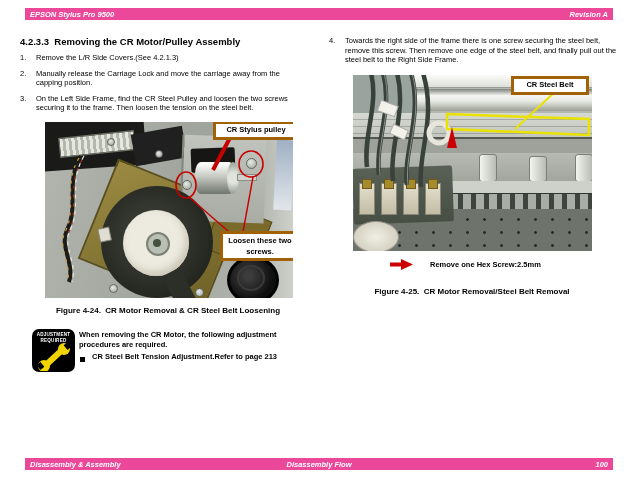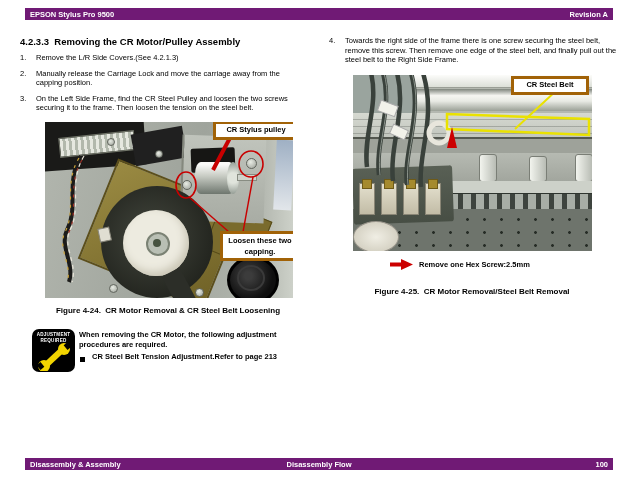--- a/index.html
+++ b/index.html
@@ -1,20 +1,20 @@
 <!DOCTYPE html>
 <html><head>
 <meta charset="utf-8">
 <style>
   html,body{margin:0;padding:0;background:#fff;}
   #page{position:relative;width:640px;height:480px;background:#ffffff;overflow:hidden;
         font-family:"Liberation Sans",sans-serif;color:#000;}
   
-  .bar{position:absolute;left:25px;width:588px;height:12px;background:#701a75;color:#fff;
-       font-size:7.5px;font-weight:bold;display:flex;align-items:center;}
+  .bar{position:absolute;left:25px;width:588px;height:12px;background:#ec4899;color:#fff;
+       font-size:7.5px;font-weight:bold;font-style:italic;display:flex;align-items:center;}
   #header-bar{top:8px;}
   #footer-bar{top:458px;}
   .bar .bar-left{padding-left:5px;}
   .bar .bar-right{margin-left:auto;padding-right:5px;}
   .bar .bar-center{position:absolute;left:0;right:0;text-align:center;}
   
   #section-title{position:absolute;left:20px;top:36px;font-size:9.5px;font-weight:bold;white-space:pre;}
   .steps{position:absolute;}
   #steps-left{left:20px;top:53px;width:288px;}
   #steps-right{left:329px;top:36px;width:292px;}
@@ -32,21 +32,21 @@
   .callout{position:absolute;background:#fff;border:3px solid #a16207;color:#000;
            font-size:7.5px;font-weight:bold;text-align:center;line-height:11px;z-index:30;}
   #callout-pulley{left:168px;top:-1px;width:80px;height:13px;}
   #callout-screws{left:175px;top:109px;width:74px;line-height:11px;padding:1px 0;}
   #callout-belt{left:158px;top:1px;width:72px;height:13px;}
   
   .caption{position:absolute;font-size:8px;font-weight:bold;text-align:center;white-space:pre;}
   #caption-fig24{left:33px;top:306px;width:270px;}
   #caption-fig25{left:348px;top:287px;width:248px;text-align:center;}
   
-  #hex-note{position:absolute;left:390px;top:259px;display:flex;align-items:center;gap:6px;}
+  #hex-note{position:absolute;left:390px;top:259px;display:flex;align-items:center;gap:17px;}
   #hex-note span{font-size:7.5px;font-weight:bold;}
   
   #adj-badge{position:absolute;left:32px;top:329px;width:43px;height:43px;background:#000;
              border-radius:7px;text-align:center;}
   #adj-badge .badge-line{color:#fff;font-size:4.6px;font-weight:bold;line-height:5.6px;letter-spacing:.2px;}
   #adj-badge .badge-line:first-child{margin-top:3px;}
   #adj-text{position:absolute;left:79px;top:330px;width:226px;font-size:7.5px;font-weight:bold;line-height:9.5px;}
   #adj-bullet{position:absolute;left:80px;top:352px;display:flex;align-items:flex-end;gap:7px;}
   #adj-bullet .sq{width:5px;height:5px;background:#000;margin-top:2px;flex:0 0 5px;}
   #adj-bullet span{font-size:7.5px;font-weight:bold;line-height:9.5px;}
@@ -177,21 +177,21 @@
       <rect x="54" y="106" width="11" height="13" fill="#e0ded2" stroke="#8a887c" transform="rotate(-12 60 112)"></rect>
     </svg>
     <svg class="svg-overlay" viewBox="0 0 248 176" style="z-index:20;">
       <line x1="187" y1="12" x2="168" y2="48" stroke="#c80000" stroke-width="4"></line>
       <ellipse cx="141" cy="63" rx="10" ry="13" fill="none" stroke="#c80000" stroke-width="1.6"></ellipse>
       <ellipse cx="206" cy="42" rx="12" ry="13" fill="none" stroke="#c80000" stroke-width="1.6"></ellipse>
       <line x1="144" y1="75" x2="184" y2="110" stroke="#c80000" stroke-width="1.4"></line>
       <line x1="208" y1="55" x2="198" y2="110" stroke="#c80000" stroke-width="1.4"></line>
     </svg>
     <div class="callout" id="callout-pulley">CR Stylus pulley</div>
-    <div class="callout" id="callout-screws">Loosen these two capping.</div>
+    <div class="callout" id="callout-screws">Loosen these two screws.</div>
   </div>
 
   <div class="caption" id="caption-fig24">Figure 4-24.  CR Motor Removal &amp; CR Steel Belt Loosening</div>
 
   <div id="adj-badge">
     <div class="badge-line">ADJUSTMENT</div>
     <div class="badge-line">REQUIRED</div>
     <svg width="34" height="28" viewBox="0 0 34 28">
       <line x1="9" y1="22" x2="25" y2="7" stroke="#f2d400" stroke-width="6"></line>
       <circle cx="7" cy="23" r="6" fill="#f2d400"></circle>

